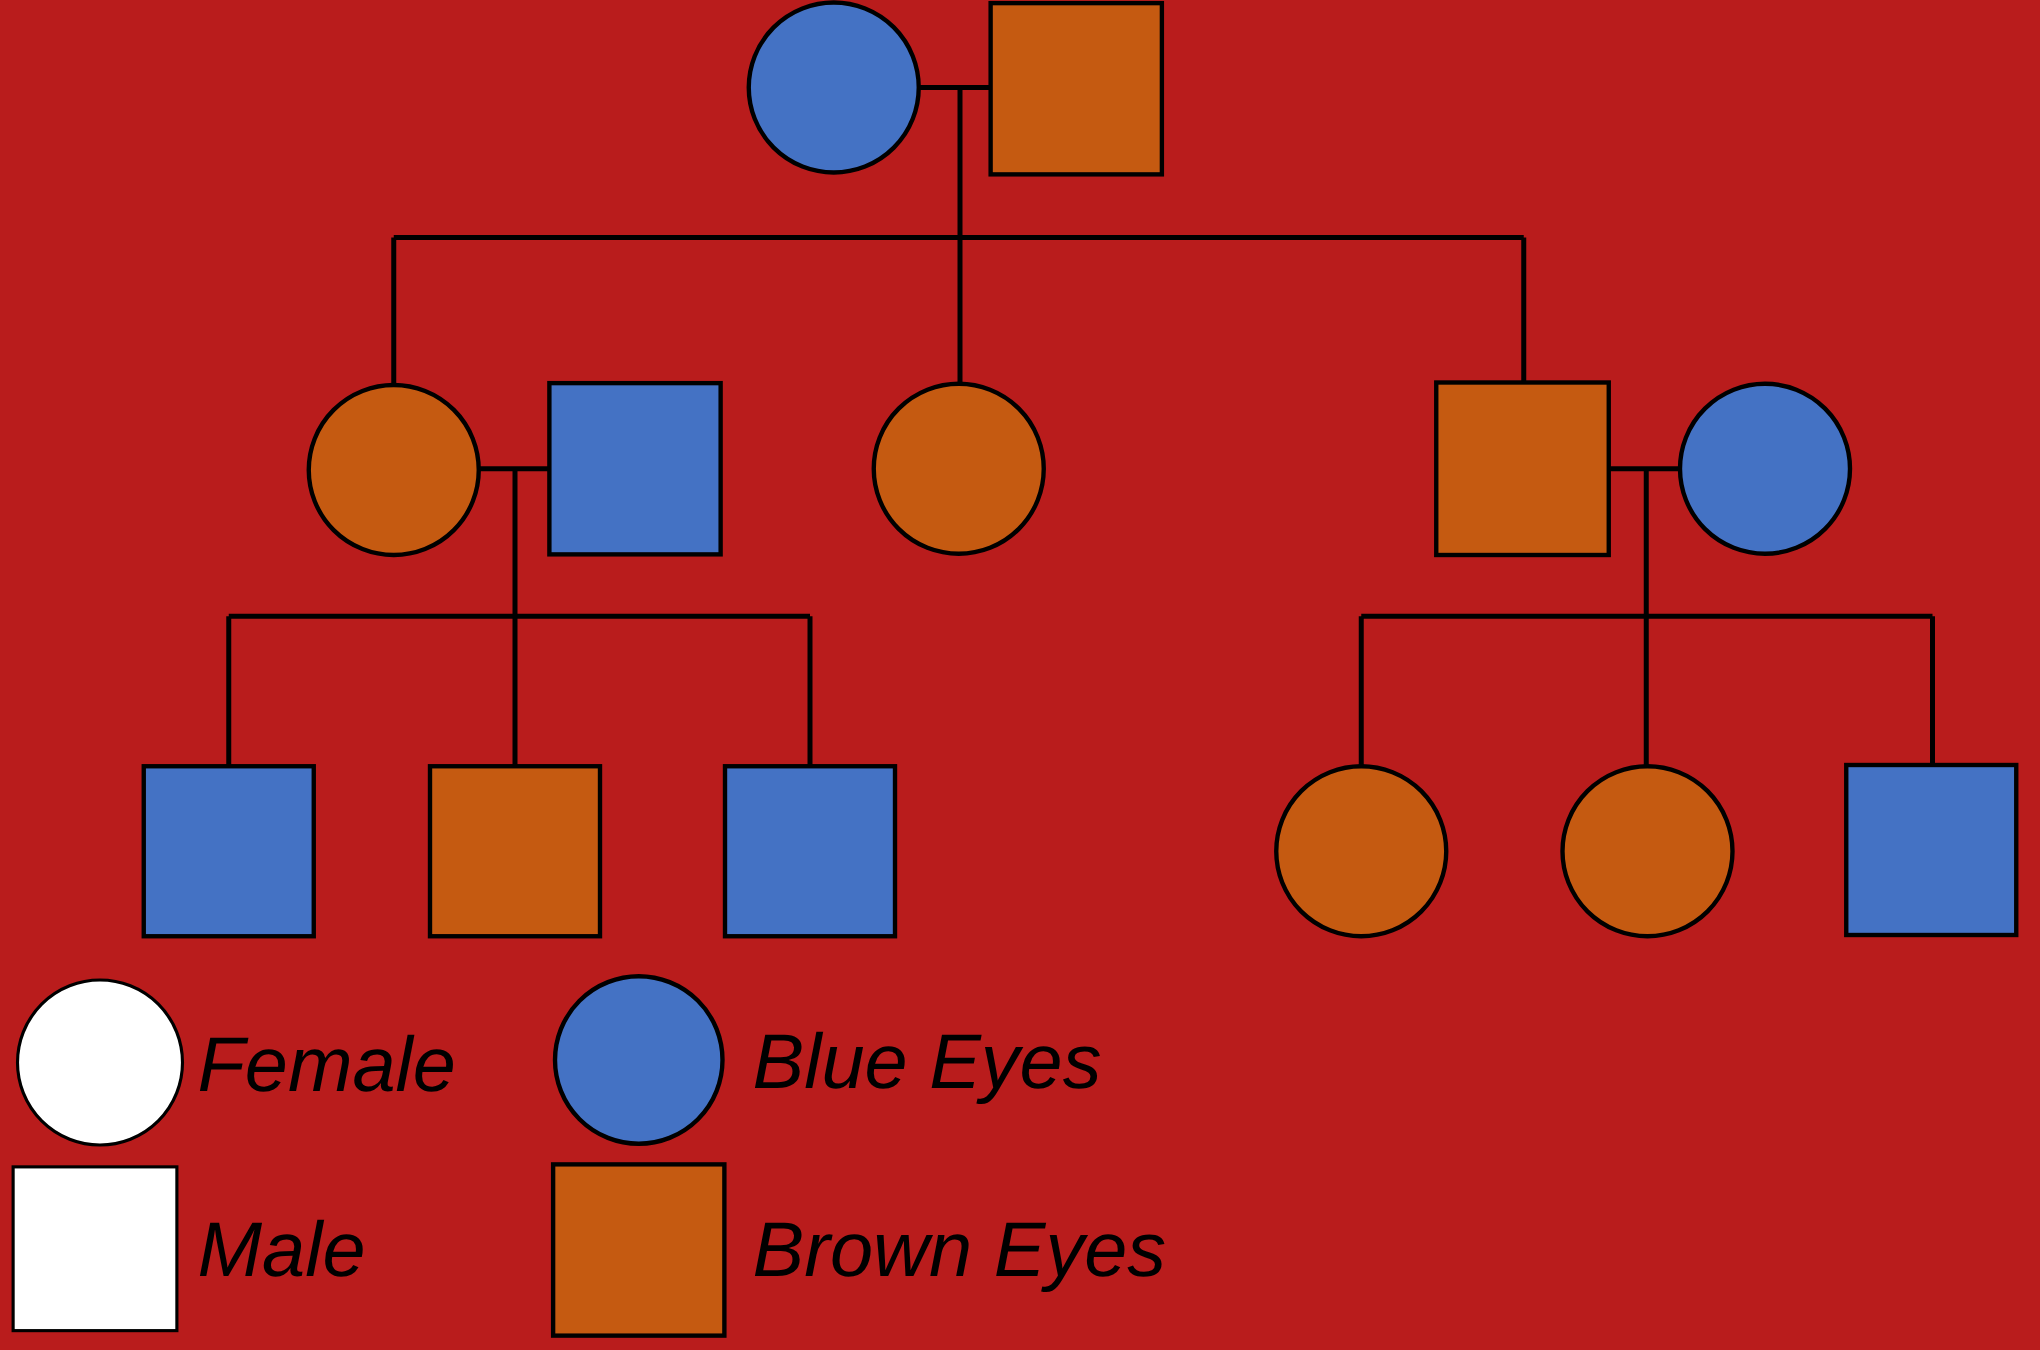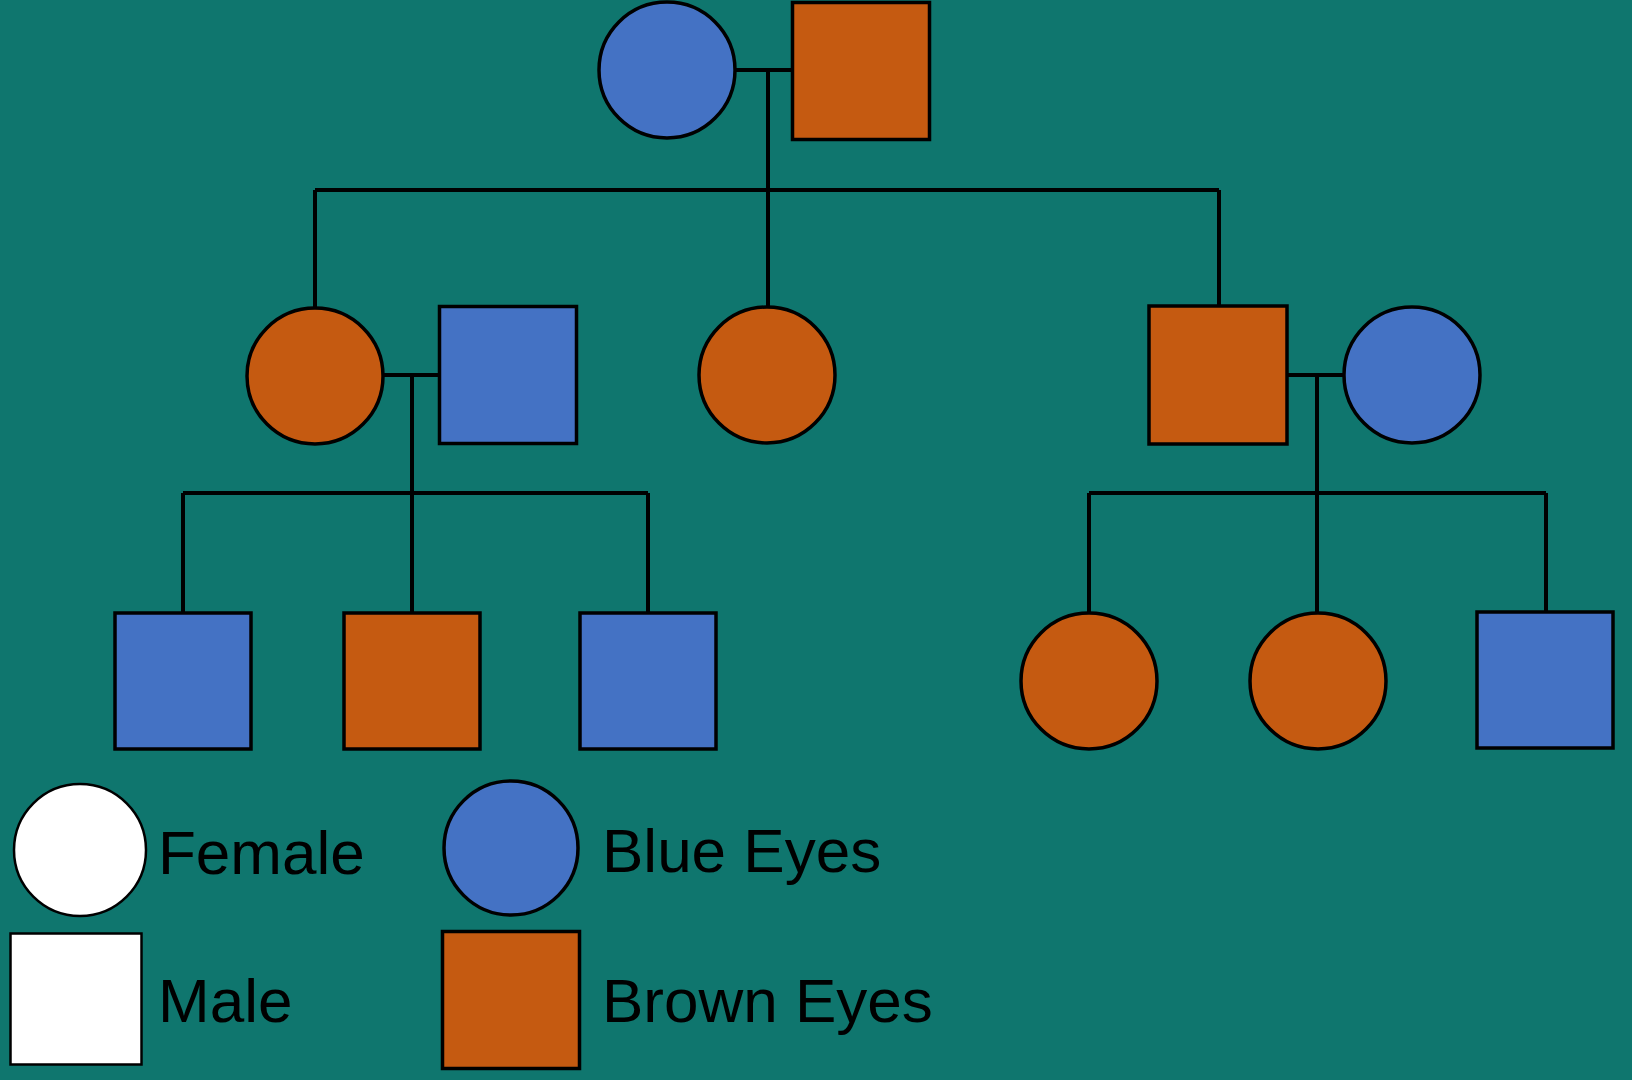--- a/index.html
+++ b/index.html
@@ -5,22 +5,23 @@
   html, body {
     margin: 0;
     padding: 0;
     background: #FFFFFF;
     font-family: "Liberation Sans", sans-serif;
   }
   #canvas {
     position: relative;
     width: 1632px;
     height: 1080px;
-    background: #0f766e;
+    background: #b91c1c;
     overflow: hidden;
+    font-style: italic;
   }
   #pedigree-svg {
     position: absolute;
     left: 0;
     top: 0;
   }
   .legend-label {
     font-family: "Liberation Sans", sans-serif;
     font-size: 62px;
     fill: #000000;

